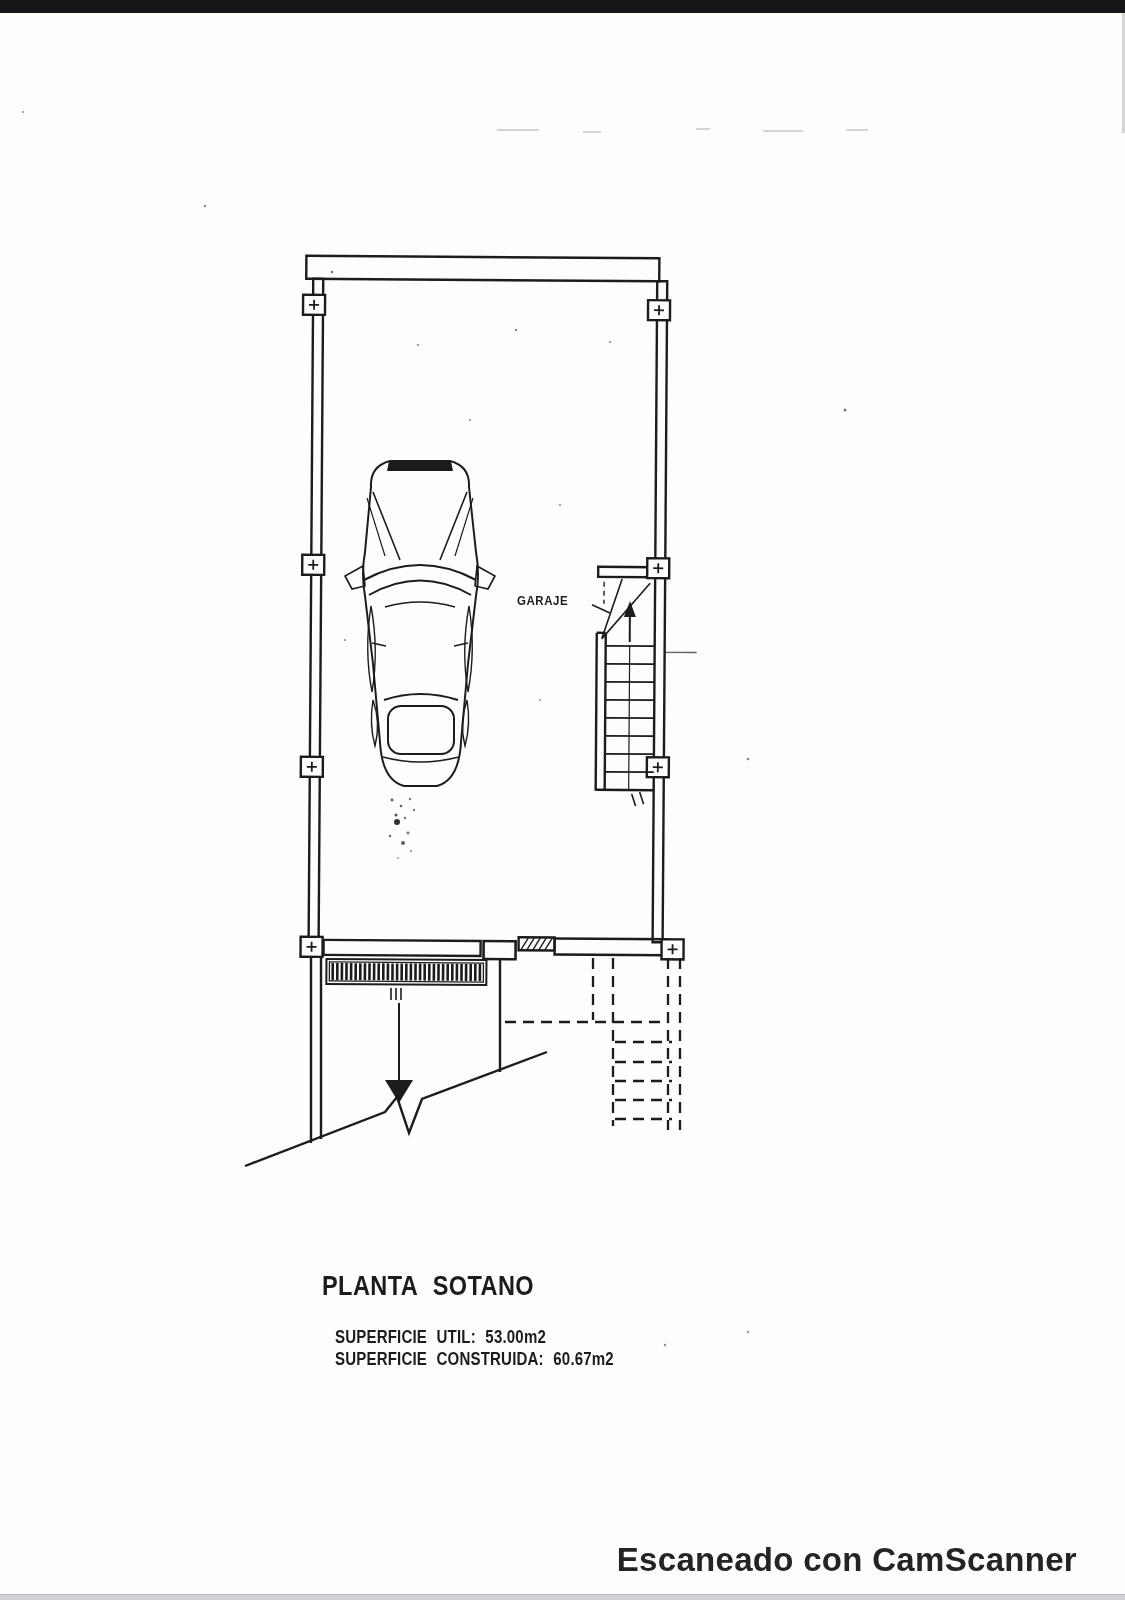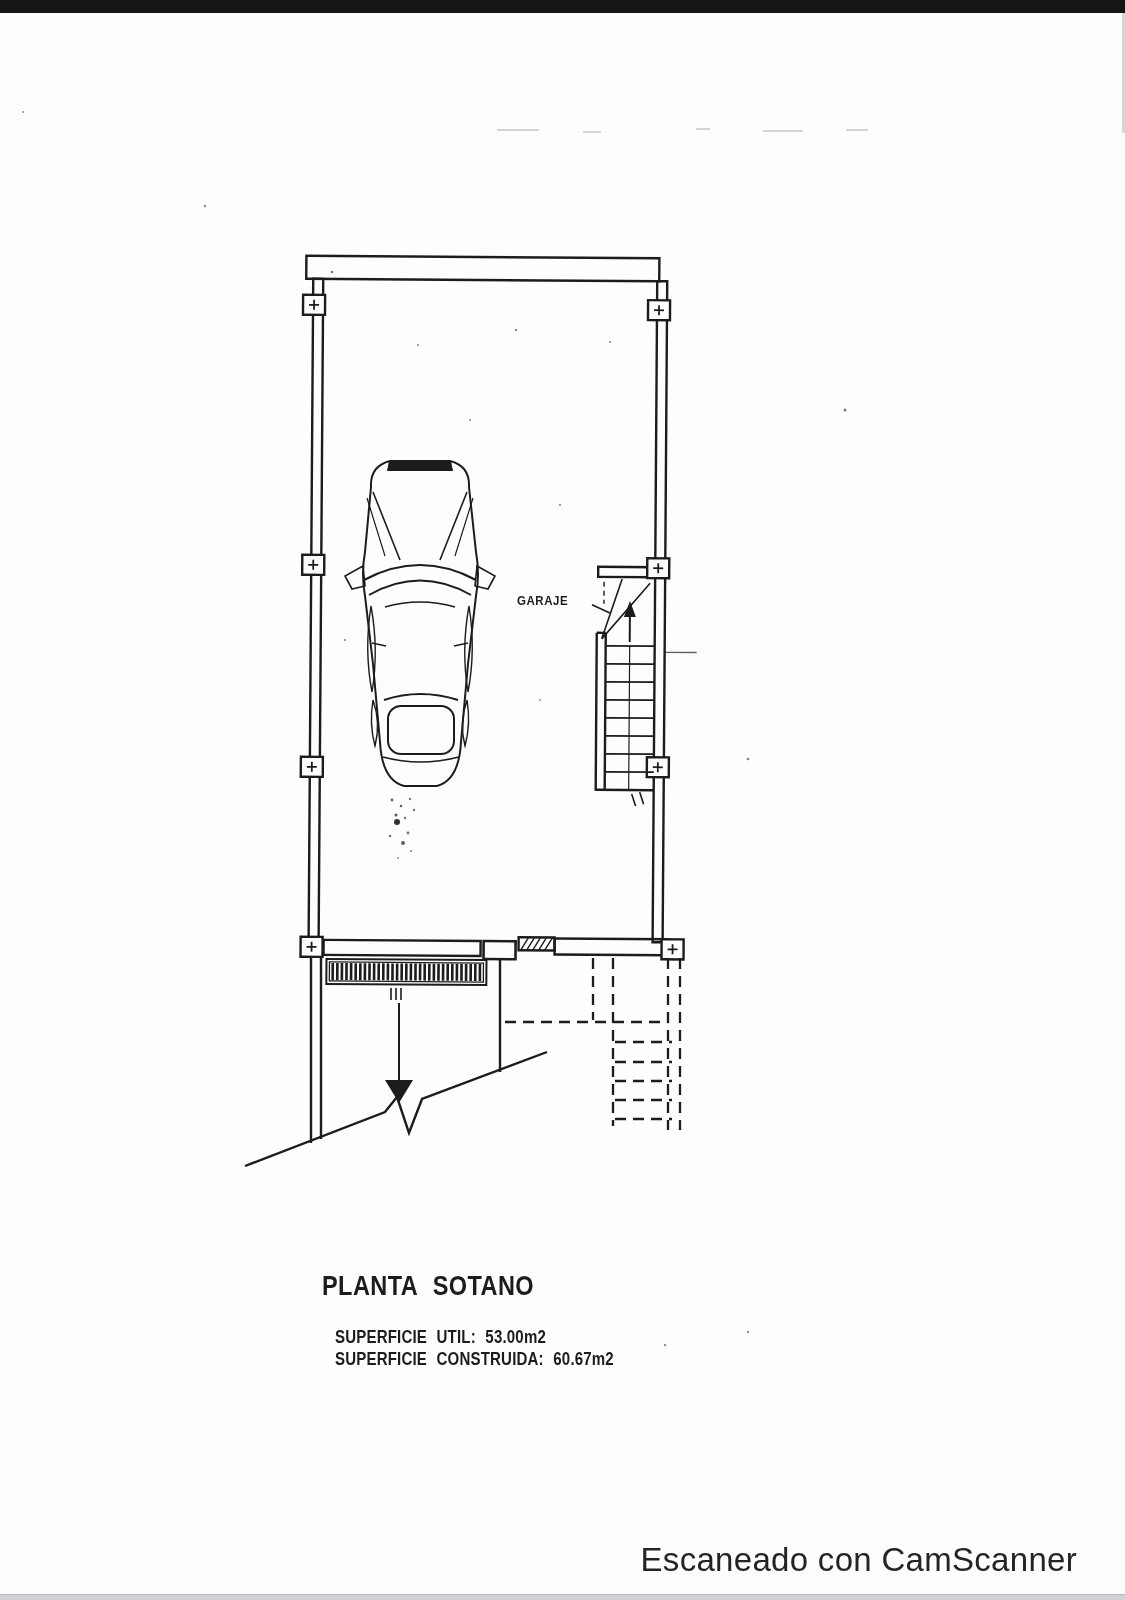--- a/index.html
+++ b/index.html
@@ -11,21 +11,21 @@
   }
   .topbar{position:absolute;left:0;top:0;width:1125px;height:13px;background:#151515;}
   .bottombar{position:absolute;left:0;top:1594px;width:1125px;height:6px;background:#d2d2d6;border-top:1px solid #b9b9bd;}
   .edge-shadow{position:absolute;top:13px;right:0;width:3px;height:120px;background:#8a8a8a;opacity:.35;}
   svg.plan{position:absolute;left:0;top:0;filter:blur(0.2px);}
   .lbl{position:absolute;white-space:nowrap;transform-origin:left top;color:#1c1c1c;}
   .lbl-garaje{left:517px;top:594px;font-size:12.5px;font-weight:700;letter-spacing:.6px;transform:scaleX(.92);}
   .lbl-title{left:322px;top:1270px;font-size:28px;font-weight:700;letter-spacing:.5px;word-spacing:10px;transform:scaleX(.84);}
   .lbl-area1{left:335px;top:1327px;font-size:17.5px;font-weight:700;letter-spacing:.2px;word-spacing:6px;transform:scaleX(.86);}
   .lbl-area2{left:335px;top:1349px;font-size:17.5px;font-weight:700;letter-spacing:.2px;word-spacing:6px;transform:scaleX(.86);}
-  .lbl-watermark{right:48px;top:1541px;left:auto;font-size:33px;font-weight:400;letter-spacing:.3px;color:#242424;transform:none;}
+  .lbl-watermark{right:48px;top:1541px;left:auto;font-size:33px;font-weight:700;letter-spacing:.3px;color:#242424;transform:none;}
 </style>
 </head>
 <body>
 
 <div class="topbar"></div>
 <div class="edge-shadow"></div>
 
 <svg class="plan" width="1125" height="1600" viewBox="0 0 1125 1600" fill="none" stroke="#1c1c1c" stroke-width="2.4" stroke-linecap="butt">
 
   <defs>

